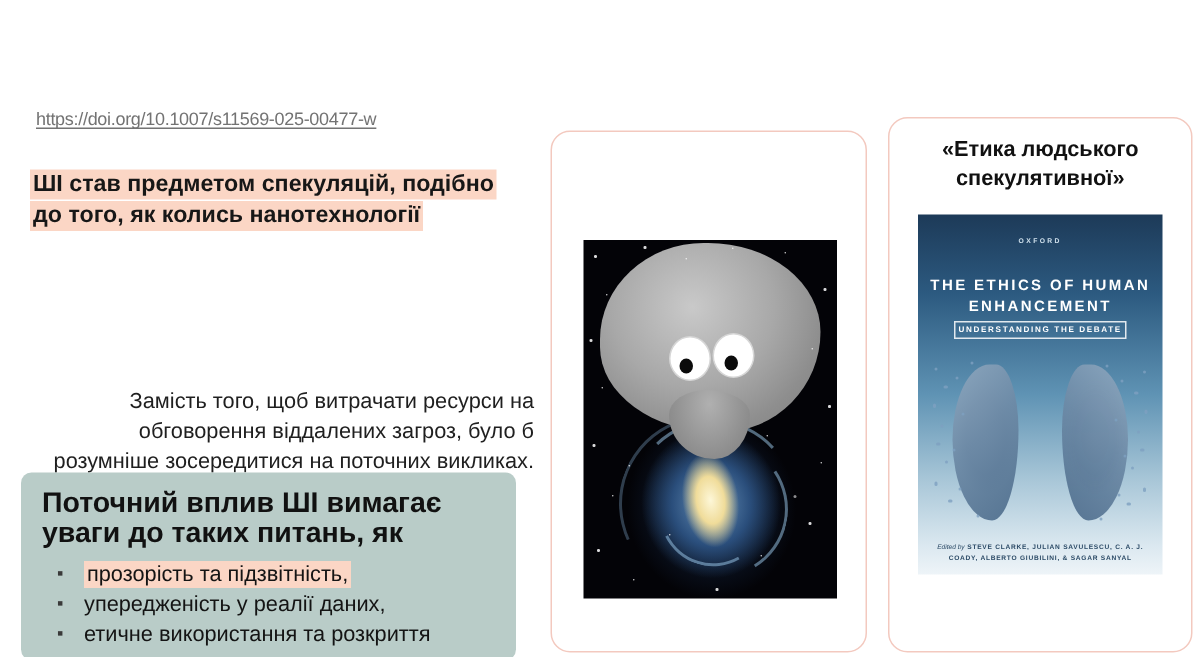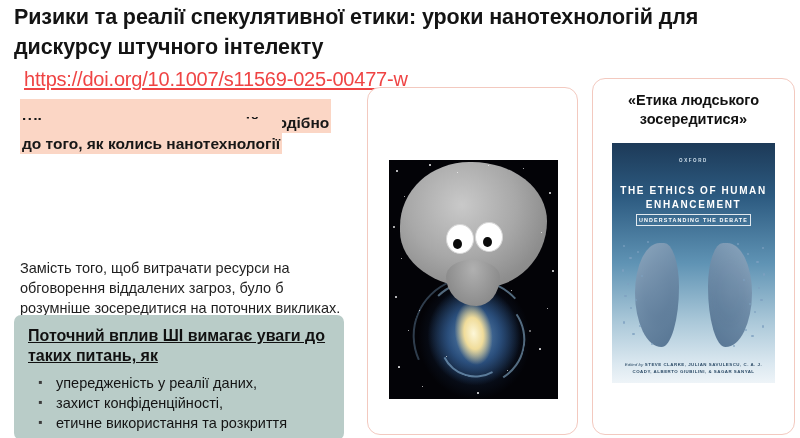--- a/index.html
+++ b/index.html
@@ -35,42 +35,42 @@
     line-height: 30px;
     letter-spacing: -0.1px;
     color: #141414;
   }
 
   
   #doi-link {
     position: absolute;
     left: 24px;
     top: 69px;
-    font-size: 20px;
+    font-size: 12px;
     line-height: 20px;
-    color: #ef4444;
+    color: #737373;
     text-decoration: underline;
     text-underline-offset: 2px;
     letter-spacing: -0.2px;
   }
 
   
   #lead-statement {
     position: absolute;
     left: 20px;
     top: 112px;
     width: 320px;
     font-size: 15.5px;
     font-weight: 700;
     line-height: 21px;
     color: #171717;
   }
   #lead-statement .hl {
     background: #fbd6c5;
-    padding: 15px 2px 2px 2px;
+    padding: 1px 2px 2px 2px;
     box-decoration-break: clone;
     -webkit-box-decoration-break: clone;
   }
 
   
   #para-1 {
     position: absolute;
     left: 20px;
     top: 177px;
     width: 330px;
@@ -79,40 +79,40 @@
     color: #1f1f1f;
   }
   #para-2 {
     position: absolute;
     left: 20px;
     top: 243px;
     width: 336px;
     font-size: 14.5px;
     line-height: 20px;
     color: #1f1f1f;
+    text-align: right;
   }
 
   
   #callout {
     position: absolute;
     left: 14px;
     top: 315px;
     width: 330px;
     height: 125px;
     background: #b9ccc8;
     border-radius: 7px;
     box-sizing: border-box;
     padding: 11px 12px 0 14px;
   }
   #callout-heading {
-    font-size: 16px;
+    font-size: 19px;
     font-weight: 700;
     line-height: 20px;
     color: #111111;
-    text-decoration: underline;
   }
   #callout-list {
     margin: 7px 0 0 0;
     padding: 0;
     list-style: none;
   }
   #callout-list li {
     position: relative;
     padding-left: 28px;
     font-size: 14.5px;
@@ -315,35 +315,34 @@
     font-weight: 400;
     font-style: italic;
     letter-spacing: 0;
   }
 </style>
 </head>
 <body>
 
 <div id="slide">
 
-  <div id="title">Ризики та реалії спекулятивної етики: уроки нанотехнологій для дискурсу штучного інтелекту</div>
 
   <a id="doi-link" href="#">https://doi.org/10.1007/s11569-025-00477-w</a>
 
   <div id="lead-statement">
     <span class="hl">ШІ став предметом спекуляцій, подібно до того, як колись нанотехнології</span>
   </div>
 
   <p id="para-2">Замість того, щоб витрачати ресурси на обговорення віддалених загроз, було б розумніше зосередитися на поточних викликах.</p>
 
   <div id="callout">
     <div id="callout-heading">Поточний вплив ШІ вимагає уваги до таких питань, як</div>
     <ul id="callout-list">
+      <li><span class="hl">прозорість та підзвітність,</span></li>
       <li><span>упередженість у реалії даних,</span></li>
-      <li><span>захист конфіденційності,</span></li>
       <li><span>етичне використання та розкриття</span></li>
     </ul>
   </div>
 
   <div id="card-goo" class="card">
 
     <div id="goo-art">
       <div id="galaxy">
         <div class="arm" style="left:6px;  top:8px;   width:108px; height:112px; transform:rotate(10deg);"></div>
         <div class="arm" style="left:16px; top:18px;  width:90px;  height:94px;  transform:rotate(110deg);"></div>
@@ -381,21 +380,21 @@
       <div class="star" style="left:140px; top:170px; width:2.4px; height:2.4px; opacity:.55;"></div>
       <div class="star" style="left:30px;  top:150px; width:1.2px; height:1.2px;"></div>
       <div class="star" style="left:122px; top:130px; width:1.2px; height:1.2px;"></div>
     </div>
 
   </div>
 
   <div id="card-book" class="card">
     <div class="card-title">
       <div>«Етика людського</div>
-      <div>зосередитися»</div>
+      <div>спекулятивної»</div>
     </div>
 
     <div id="book-art">
       <div id="book-oxford">OXFORD</div>
       <div id="book-title">THE ETHICS OF HUMAN ENHANCEMENT</div>
       <div id="book-subtitle">UNDERSTANDING THE DEBATE</div>
 
       <div class="face" id="face-left">
         <div class="face-profile"></div>
         <div class="particles">

